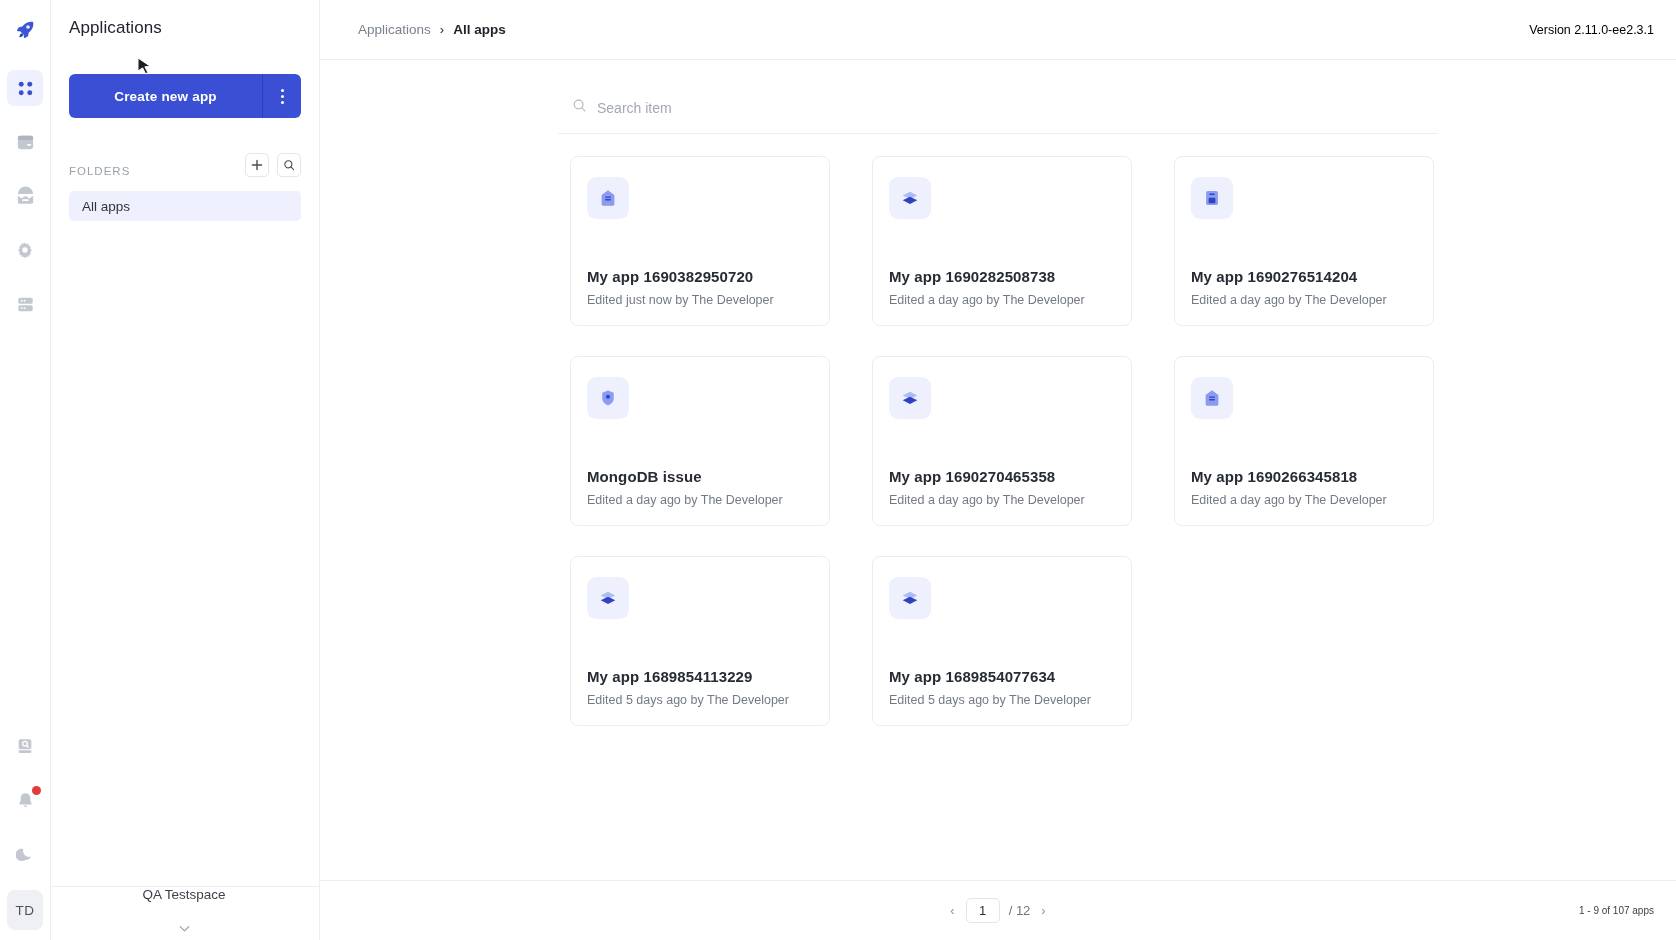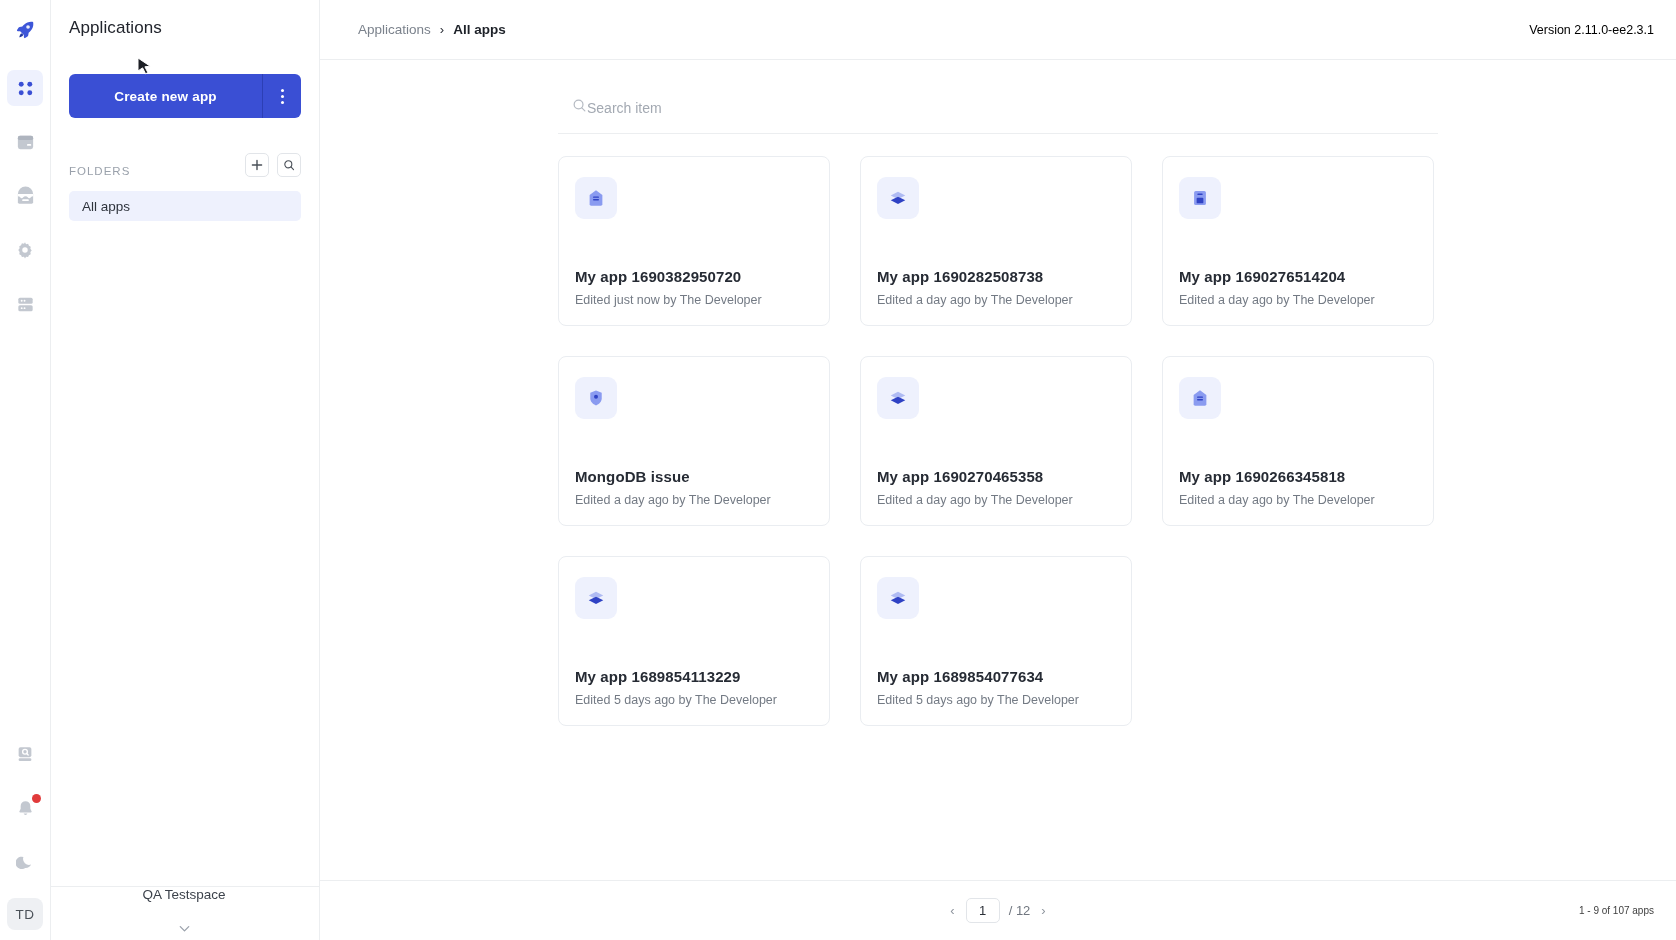--- a/index.html
+++ b/index.html
@@ -31,21 +31,21 @@
   .rail-btn.logo { margin-bottom: 22px; }
   .rail-btn.active { background: #eef1fd; }
   .rail-btn svg { display: block; }
   .rail-bottom { display: flex; flex-direction: column; align-items: center; }
   .rail-bottom .rail-btn { margin-bottom: 18px; }
   .notif-dot {
     position: absolute; width: 9px; height: 9px; border-radius: 50%;
     background: #e13b3b; top: 4px; right: 2px;
   }
   .avatar {
-    width: 36px; height: 32px; border-radius: 8px; background: #eef0f3;
+    width: 36px; height: 40px; border-radius: 8px; background: #eef0f3;
     display: flex; align-items: center; justify-content: center;
     font-size: 13.5px; color: #4b5158; letter-spacing: .4px; cursor: pointer;
     margin-bottom: 0;
   }
 
   
   .sidebar {
     width: 269px; min-width: 269px; height: 940px;
     background: #ffffff; border-right: 1px solid #eceef0;
     display: flex; flex-direction: column; position: relative;
@@ -97,36 +97,36 @@
   }
   .crumb { font-size: 13.5px; color: #7b828c; cursor: pointer; }
   .crumb-sep { margin: 0 9px; color: #2b2f37; font-size: 13px; }
   .crumb-cur { font-size: 13.5px; color: #1d2128; font-weight: bold; }
   .version { margin-left: auto; font-size: 12.5px; color: #000000; }
 
   .content { flex: 1 1 auto; overflow: hidden; position: relative; }
   .content-inner { padding-top: 22px; }
   .search-wrap {
     width: 880px; margin: 0 auto; border-bottom: 1px solid #eceef0;
-    display: flex; align-items: center; height: 52px; padding-left: 14px; 
+    display: flex; align-items: center; height: 52px; padding-left: 14px; gap: 10px;
   }
   .search-input {
     border: 0; outline: 0; font-size: 14px; color: #4a5059;
     font-family: "Liberation Sans", sans-serif; background: transparent; width: 100%;
   }
   .search-input::placeholder { color: #a3a9b2; }
 
   .grid {
     width: 880px; margin: 22px auto 0 auto;
     display: grid; grid-template-columns: repeat(3, 272px); gap: 30px 30px;
   }
   .card {
     height: 170px; border: 1px solid #eaedf1; border-radius: 8px;
     background: #fff; padding: 20px 16px 0 16px; cursor: pointer;
-    display: flex; flex-direction: column;
+    display: flex; flex-direction: column; margin-left: 12px;
   }
   .card-icon {
     width: 42px; height: 42px; border-radius: 9px; background: #eef1fd;
     display: flex; align-items: center; justify-content: center;
   }
   .card-name {
     margin-top: auto; font-size: 15px; font-weight: bold; color: #262b34; letter-spacing: .1px;
   }
   .card-meta { font-size: 12.5px; color: #737a84; margin-top: 8px; margin-bottom: 18px; }
 

